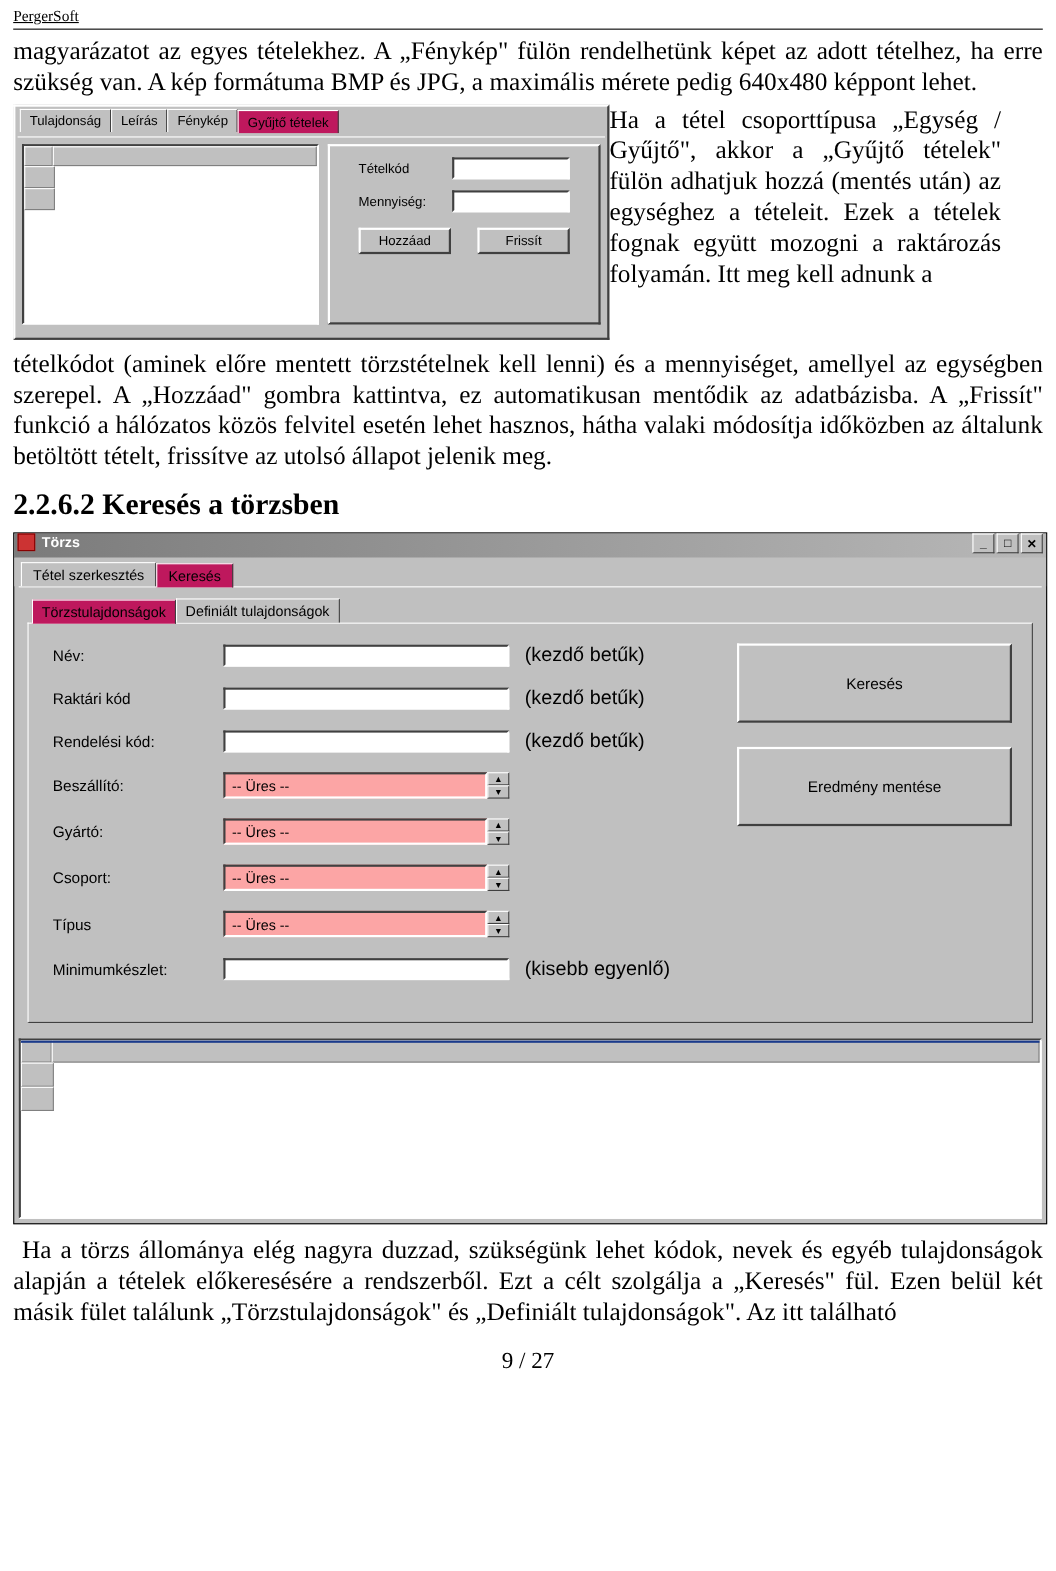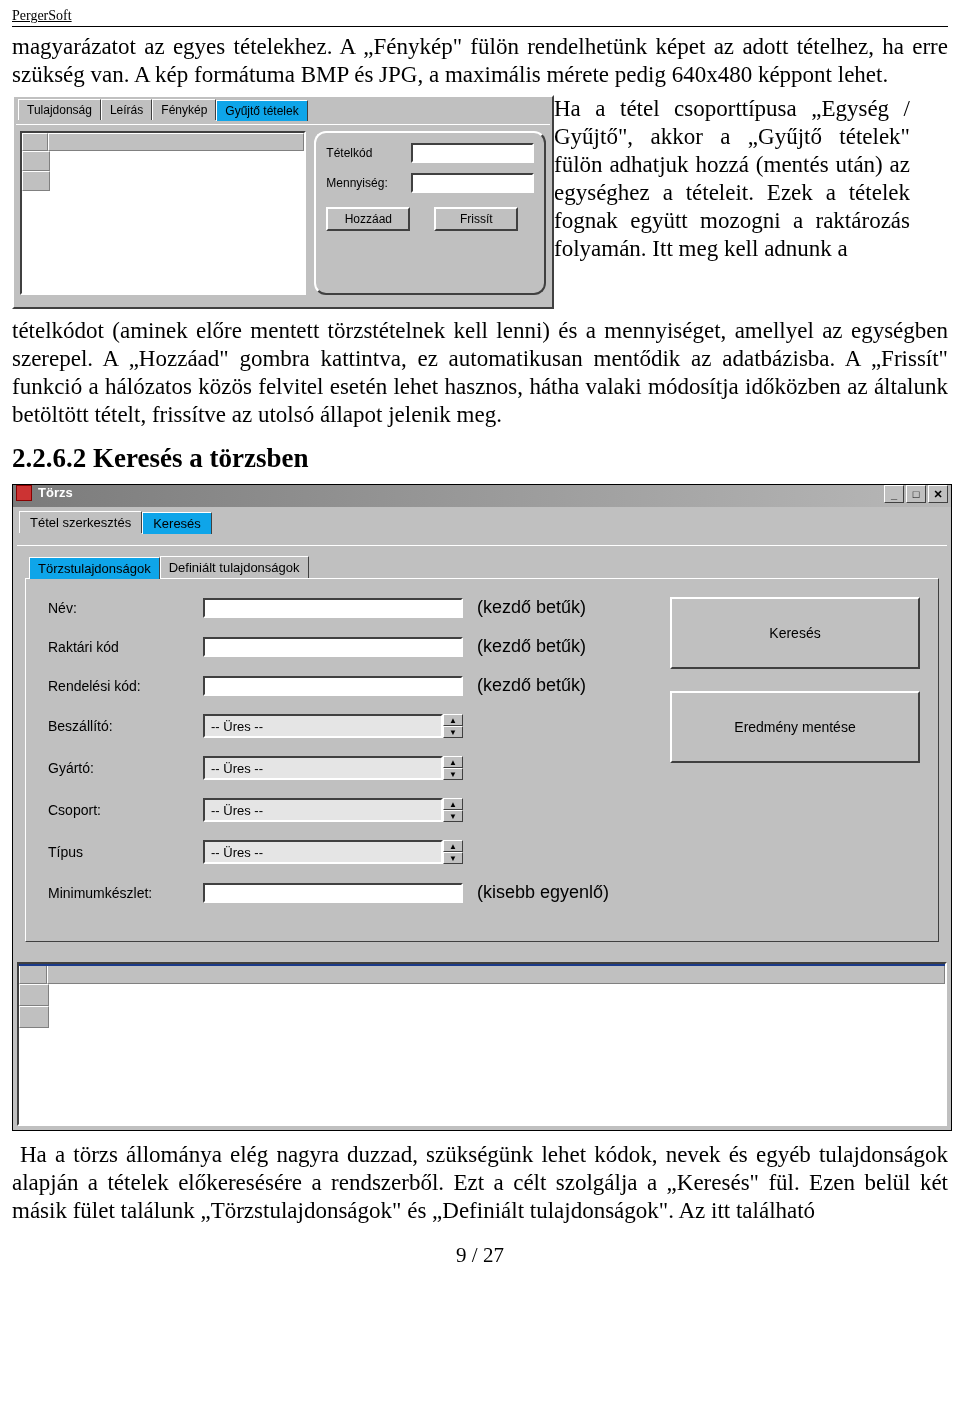--- a/index.html
+++ b/index.html
@@ -88,21 +88,21 @@
   }
   .tab {
     border-top: 1px solid #fff;
     border-left: 1px solid #fff;
     border-right: 1px solid #404040;
     background: #c0c0c0;
     padding: 3px 8px;
     font-size: 12px;
   }
   .tab.active {
-    background: #0ea5e9;
+    background: #be185d;
     position: relative;
     top: 1px;
     font-weight: normal;
   }
   .panel1 .body {
     display: flex;
     gap: 8px;
     border-top: 1px solid #fff;
     padding: 6px 4px 10px 4px;
   }
@@ -138,23 +138,22 @@
     border-left: 1px solid #fff;
     border-right: 1px solid #808080;
     border-bottom: 1px solid #808080;
   }
   .panel1 .side {
     width: 252px;
     border-top: 2px solid #fff;
     border-left: 2px solid #fff;
     border-right: 2px solid #404040;
     border-bottom: 2px solid #404040;
-    padding: 10px 10px;
-    box-sizing: border-box;
-    border-radius: 12px;
+    padding: 10px 26px;
+    box-sizing: border-box;
   }
   .panel1 .frow { display: flex; align-items: center; margin-bottom: 10px; }
   .panel1 .frow label { width: 85px; font-size: 12px; }
   .panel1 .frow .field { flex: 1; }
   .panel1 .btnrow { display: flex; gap: 24px; margin-top: 14px; justify-content: flex-start;}
   .panel1 .btnrow .btn { width: 80px; font-size: 12px; padding: 3px 0;}
   .rtext1 { width: 356px; font-size: 23px; line-height: 1.22; text-align: justify;}
   
   .panel2wrap { margin: 6px 0 10px 0; }
   .panel2 {
@@ -189,21 +188,21 @@
     font-size: 11px; color: #000; font-weight: bold;
   }
   .panel2 .outertabs {
     display: flex;
     padding: 4px 4px 0 6px;
     background: #c0c0c0;
   }
   .panel2 .outertabs .tab { font-size: 13px; padding: 3px 10px; }
   .panel2 .outerborder {
     border-top: 1px solid #fff;
-    margin: 12px 4px;
+    margin: 0 4px;
     padding: 10px 8px 8px 8px;
     background: #c0c0c0;
   }
   .panel2 .innertabs { display: flex; padding-left: 4px; }
   .panel2 .innertabs .tab { font-size: 13px; }
   .panel2 .innerbox {
     border-top: 1px solid #fff;
     border-left: 1px solid #fff;
     border-right: 1px solid #404040;
     border-bottom: 1px solid #404040;
@@ -220,21 +219,21 @@
   .formrow .lbl { width: 155px; font-size: 14px; }
   .formrow .fwrap { width: 260px; position: relative; }
   .formrow .fwrap .field { width: 100%; }
   .formrow .hint { margin-left: 14px; font-size: 18px; }
   .combo {
     display: flex;
     width: 260px;
   }
   .combo .field {
     flex: 1;
-    background: #e5e5e5;
+    background: #fca5a5;
     height: 24px;
     padding: 2px 6px;
     box-sizing: border-box;
     font-size: 13px;
     display: flex; align-items: center;
   }
   .combo .spin {
     width: 20px;
     display: flex; flex-direction: column;
   }

